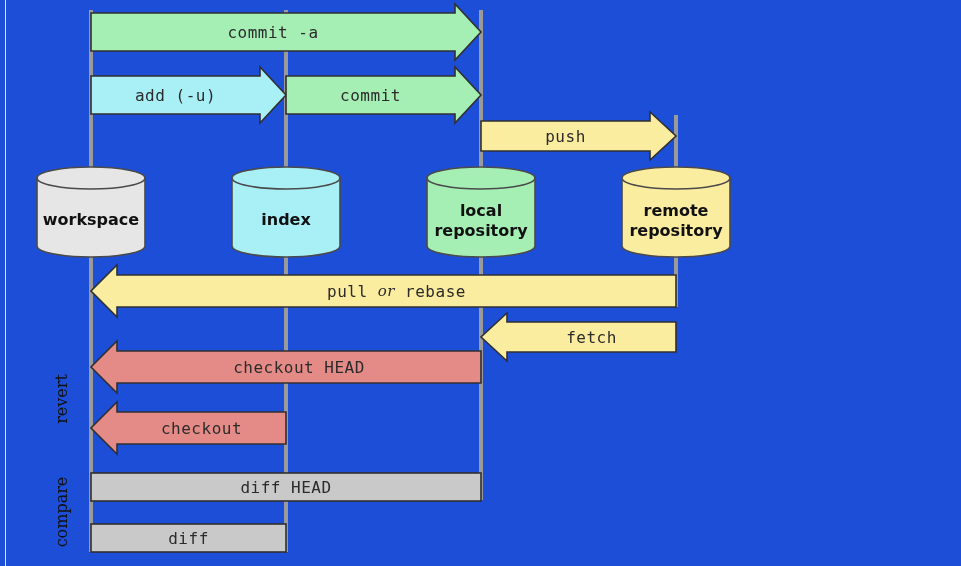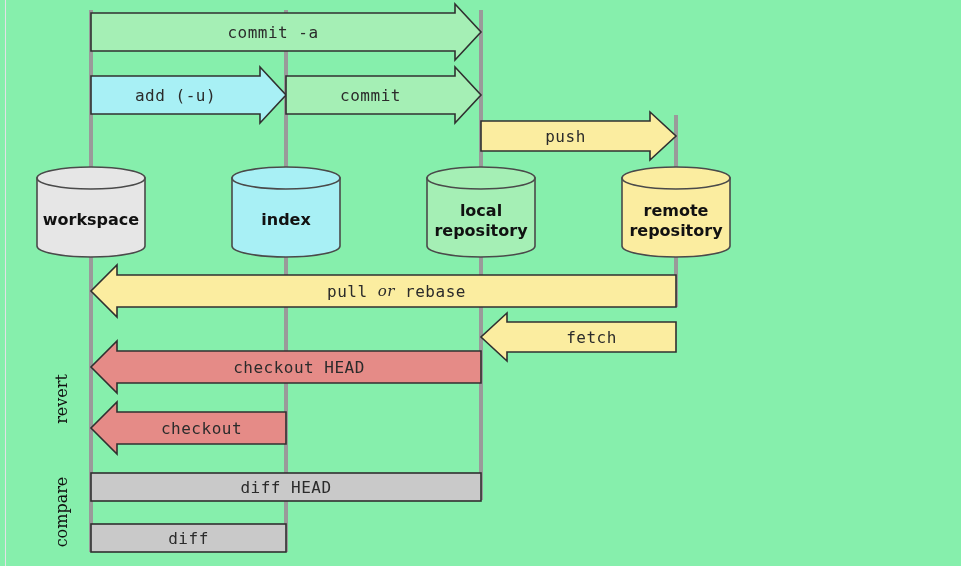--- a/index.html
+++ b/index.html
@@ -7,21 +7,21 @@
     padding: 0;
     background: #ffffff;
   }
   body {
     font-family: "DejaVu Sans", sans-serif;
   }
   #diagram-root {
     position: relative;
     width: 961px;
     height: 566px;
-    background: #86efac;
+    background: #1d4ed8;
     overflow: hidden;
   }
   #page-edge {
     position: absolute;
     left: 5px;
     top: 0;
     width: 1px;
     height: 566px;
     background: #e2e2e6;
   }

